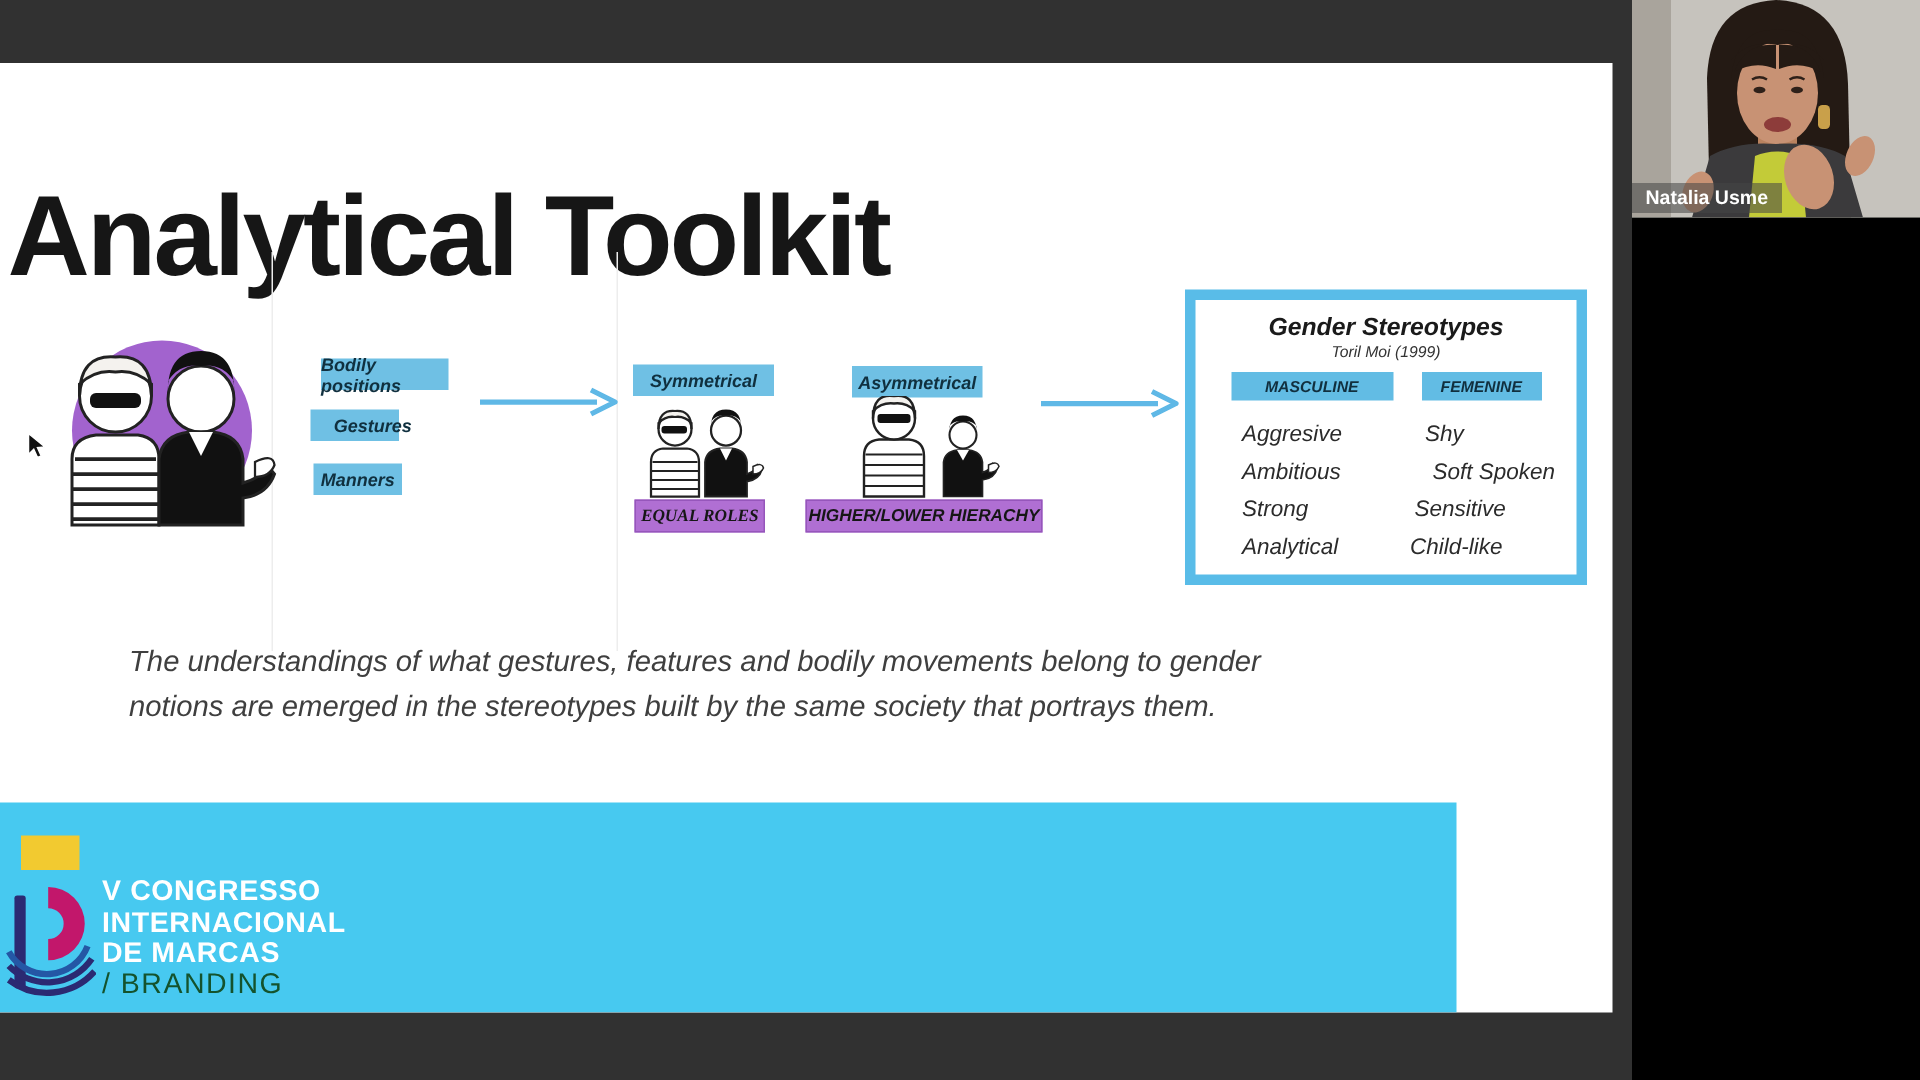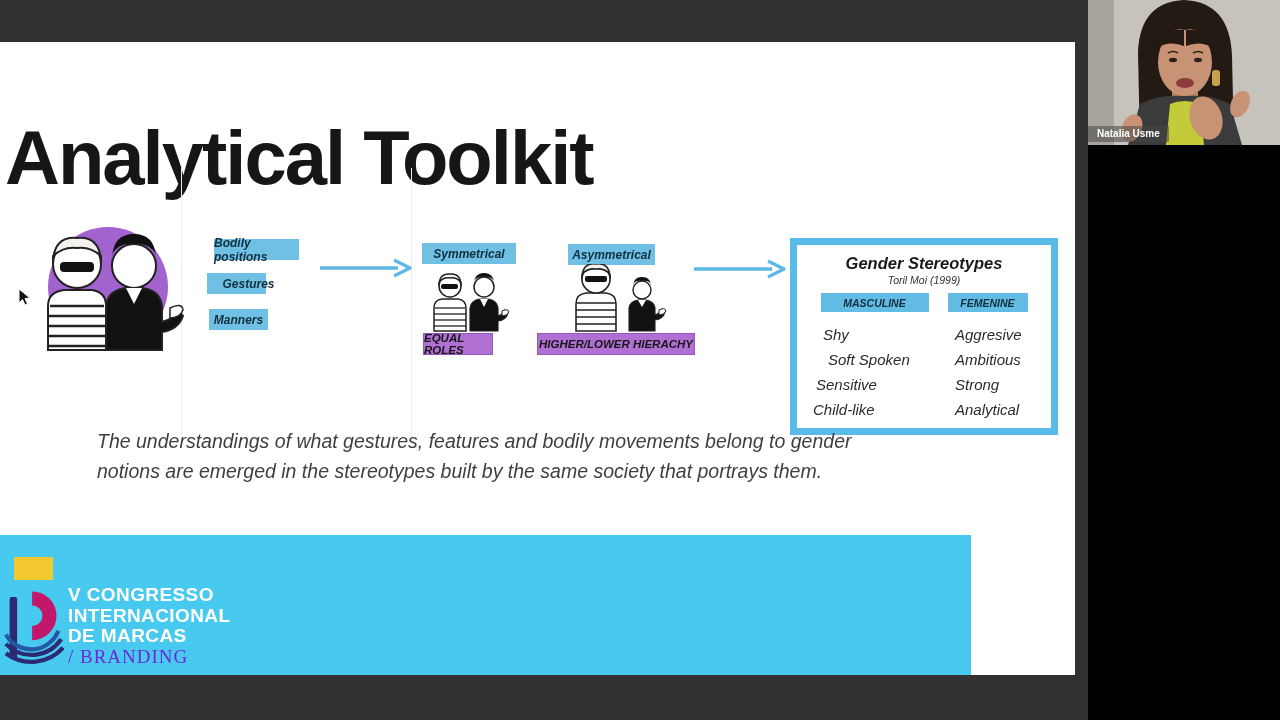--- a/index.html
+++ b/index.html
@@ -28,65 +28,65 @@
   .chip.bodily   { left:202px; top:197px; width:85px;  height:21px;margin-left:12px; }
   .chip.gestures { left:207px; top:231px; width:59px;  height:21px;padding-left:24px; }
   .chip.manners  { left:209px; top:267px; width:59px;  height:21px; }
   .chip.symm     { left:422px; top:201px; width:94px;  height:21px; }
   .chip.asymm    { left:568px; top:202px; width:87px;  height:21px; }
 
   
   .ptag { position:absolute; background:#b06fd3; border:1px solid #9656bb; color:#161616;
           font-weight:700; font-style:italic; font-size:11.5px;
           display:flex; align-items:center; justify-content:center; }
-  .ptag.equal    { left:423px; top:291px; width:70px;  height:22px; }
+  .ptag.equal    { left:423px; top:291px; width:87px;  height:22px;font-family:Liberation Serif, serif; }
   .ptag.hierachy { left:537px; top:291px; width:158px; height:22px; }
 
   .arrow-svg { position:absolute; width:95px; height:20px; }
   .arrow1 { left:318px; top:216px; }
   .arrow2 { left:692px; top:217px; }
 
   .figs { position:absolute; }
   .figs.symm-figs  { left:428px; top:228px; width:90px;  height:62px; }
   .figs.asymm-figs { left:568px; top:222px; width:120px; height:68px; }
 
   
   .stereo-panel { position:absolute; left:790px; top:151px; width:268px; height:197px;
-                  background:#fff; border:7px solid #59bce8; text-align:center;margin-top:45px; }
+                  background:#fff; border:7px solid #59bce8; text-align:center; }
   .stereo-title { margin-top:9px; font-size:16.5px; font-weight:700; font-style:italic; color:#1a1a1a; }
   .stereo-sub   { font-size:10.5px; font-style:italic; color:#333; margin-top:1px; }
   .stereo-heads { display:flex; justify-content:center; gap:19px; margin-top:7px; }
   .stereo-head  { background:#62bce4; color:#112f3e; font-weight:700; font-style:italic;
                   font-size:10.5px; display:flex; align-items:center; justify-content:center; height:19px; }
   .stereo-head.m { width:108px; } .stereo-head.f { width:80px; }
   .stereo-cols { display:flex; text-align:left; margin-top:12px; }
   .stereo-col  { width:50%; }
   .stereo-col.m { padding-left:31px; }
   .stereo-col.f { padding-left:16px; }
   .stereo-item { font-size:15px; font-style:italic; color:#2b2b2b; height:25px; line-height:22px; }
   .stereo-col.f .stereo-item:nth-child(1){ margin-left:10px; }
   .stereo-col.f .stereo-item:nth-child(2){ margin-left:15px; }
   .stereo-col.f .stereo-item:nth-child(3){ margin-left:3px; }
 
   .summary { position:absolute; left:86px; top:385px; width:782px; font-size:19.5px; font-style:italic;
-             color:#3f3f3f; line-height:1.52;margin-left:11px; }
+             color:#3f3f3f; line-height:1.52; }
 
   
   .banner { position:absolute; left:0; top:493px; width:971px; height:140px; background:#47c9f0; }
   .banner .yellow-block { position:absolute; left:14px; top:22px; width:39px; height:23px; background:#f2ca30; }
   .banner .logo { position:absolute; left:4px; top:46px; width:60px; height:92px; }
   .banner-text { position:absolute; left:68px; top:50px; color:#ffffff; font-weight:700; font-size:19px;
                  line-height:20.5px; letter-spacing:0.4px; }
-  .banner-sub { font-weight:400; color:#6d28d9; letter-spacing:1px;font-family:Liberation Serif, serif; }
+  .banner-sub { font-weight:400; color:#14532d; letter-spacing:1px; }
 
   
   .panel { position:absolute; left:1088px; top:0; width:192px; height:720px; background:#000; }
   .webcam { position:absolute; left:0; top:0; width:192px; height:145px; background:#c2bfb9; overflow:hidden; }
   .nametag { position:absolute; left:0; bottom:3px; background:rgba(70,70,70,0.55); color:#fff;
-             font-size:10px; font-weight:700; padding:2px 9px 3px 9px; }
+             font-size:13px; font-weight:700; padding:2px 9px 3px 9px; }
 
   .cursor { position:absolute; left:18px; top:246px; width:13px; height:19px; }
 </style>
 </head>
 <body>
 
 <div id="app">
 
   <div class="share">
     <div class="slide">
@@ -185,31 +185,31 @@
       </svg>
 
       <div class="stereo-panel">
         <div class="stereo-title">Gender Stereotypes</div>
         <div class="stereo-sub">Toril Moi (1999)</div>
         <div class="stereo-heads">
           <div class="stereo-head m">MASCULINE</div>
           <div class="stereo-head f">FEMENINE</div>
         </div>
         <div class="stereo-cols">
+          <div class="stereo-col m">
+            <div class="stereo-item">Aggresive</div>
+            <div class="stereo-item">Ambitious</div>
+            <div class="stereo-item">Strong</div>
+            <div class="stereo-item">Analytical</div>
+          </div>
           <div class="stereo-col f">
             <div class="stereo-item">Shy</div>
             <div class="stereo-item">Soft Spoken</div>
             <div class="stereo-item">Sensitive</div>
             <div class="stereo-item">Child-like</div>
-          </div>
-          <div class="stereo-col m">
-            <div class="stereo-item">Aggresive</div>
-            <div class="stereo-item">Ambitious</div>
-            <div class="stereo-item">Strong</div>
-            <div class="stereo-item">Analytical</div>
           </div>
         </div>
       </div>
 
       <div class="summary">The understandings of what gestures, features and bodily movements belong to gender notions are emerged in the stereotypes built by the same society that portrays them.</div>
 
       <div class="banner">
         <div class="yellow-block"></div>
         <svg class="logo" viewBox="0 0 64 92">
           <rect x="6" y="14" width="8" height="66" rx="2" fill="#2b2a72"></rect>

